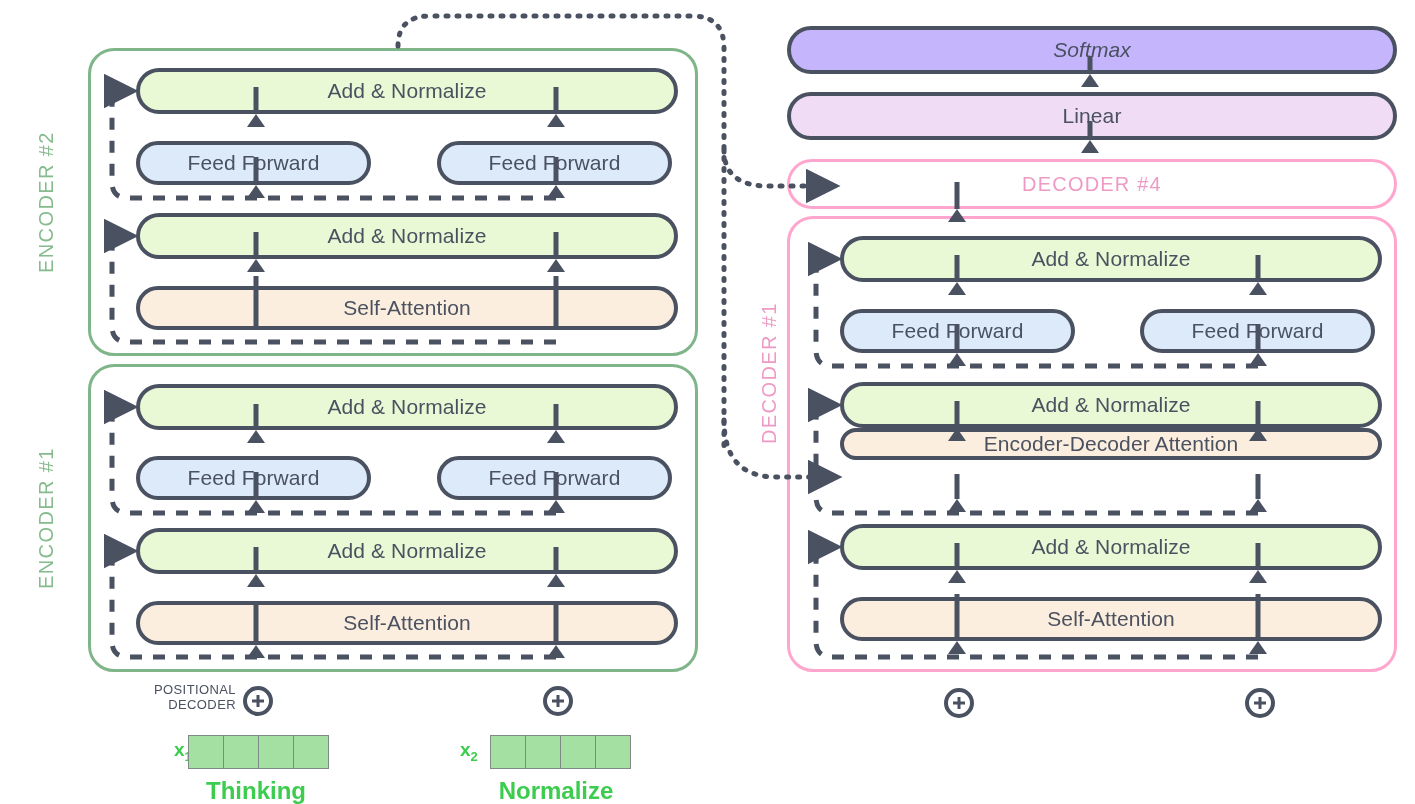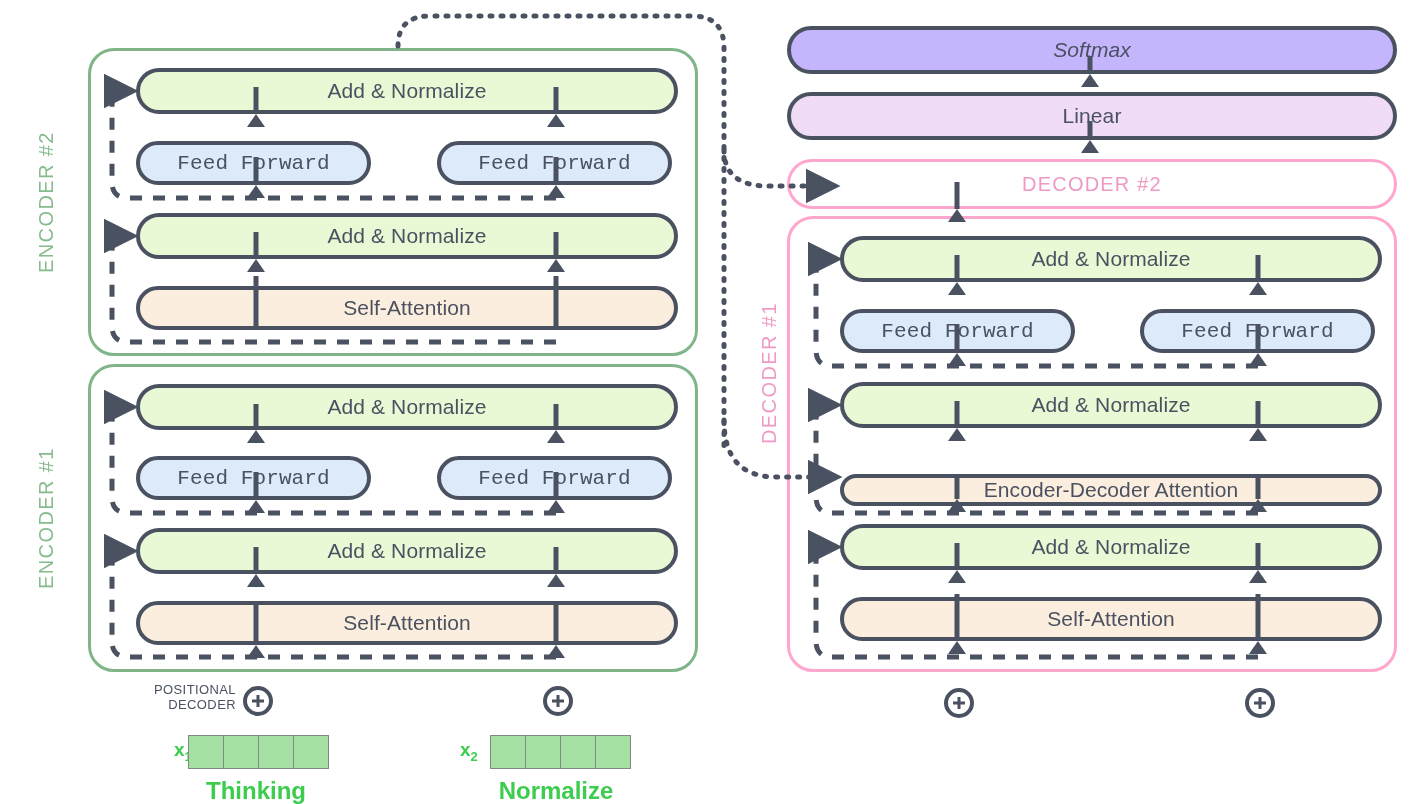--- a/index.html
+++ b/index.html
@@ -15,21 +15,21 @@
     box-sizing:border-box;
     border:4px solid #4a5160;
     border-radius:999px;
     display:flex;align-items:center;justify-content:center;
     color:#4a5160;
     font-size:21px;
     letter-spacing:.1px;
     white-space:nowrap;
   }
   .pill.addnorm{background:#e9f8d5;}
-  .pill.ff{background:#ddeaf9;font-family:Liberation Mono, monospace;}
+  .pill.ff{background:#ddeaf9;}
   .pill.attn{background:#fceede;}
   .pill.softmax{background:#c4b5fd;font-style:italic;}
   .pill.linear{background:#f1dcf6;}
 
   
   .frame{
     position:absolute;
     box-sizing:border-box;
     border-radius:26px;
     background:transparent;
@@ -137,30 +137,30 @@
   <div class="pill addnorm" style="left:136px;top:384px;width:542px;height:46px;">Add &amp; Normalize</div>
   <div class="pill ff" style="left:136px;top:456px;width:235px;height:44px;">Feed Forward</div>
   <div class="pill ff" style="left:437px;top:456px;width:235px;height:44px;">Feed Forward</div>
   <div class="pill addnorm" style="left:136px;top:528px;width:542px;height:46px;">Add &amp; Normalize</div>
   <div class="pill attn" style="left:136px;top:601px;width:542px;height:44px;">Self-Attention</div>
 
   <div class="pill softmax" style="left:787px;top:26px;width:610px;height:48px;">Softmax</div>
   <div class="pill linear" style="left:787px;top:92px;width:610px;height:48px;">Linear</div>
 
   <div class="frame dec" style="left:787px;top:159px;width:610px;height:50px;"></div>
-  <div class="hlabel" style="left:787px;top:159px;width:610px;height:50px;">DECODER #2</div>
+  <div class="hlabel" style="left:787px;top:159px;width:610px;height:50px;">DECODER #4</div>
 
   <div class="frame dec" style="left:787px;top:216px;width:610px;height:456px;"></div>
   <div class="vlabel dec" style="left:752px;top:248px;width:34px;height:250px;">DECODER #1</div>
 
   <div class="pill addnorm" style="left:840px;top:236px;width:542px;height:46px;">Add &amp; Normalize</div>
   <div class="pill ff" style="left:840px;top:309px;width:235px;height:44px;">Feed Forward</div>
   <div class="pill ff" style="left:1140px;top:309px;width:235px;height:44px;">Feed Forward</div>
   <div class="pill addnorm" style="left:840px;top:382px;width:542px;height:46px;">Add &amp; Normalize</div>
-  <div class="pill attn" style="left:840px;top:474px;width:542px;height:32px;">Encoder-Decoder Attention</div>
+  <div class="pill attn" style="left:840px;top:428px;width:542px;height:32px;">Encoder-Decoder Attention</div>
   <div class="pill addnorm" style="left:840px;top:524px;width:542px;height:46px;">Add &amp; Normalize</div>
   <div class="pill attn" style="left:840px;top:597px;width:542px;height:44px;">Self-Attention</div>
 
   <div class="sarrow" style="left:256px;top:645px;">
     <div class="shaft" style="height:44px;"></div>
       <div class="head"></div>
     </div>
   <div class="sarrow" style="left:556px;top:645px;">
     <div class="shaft" style="height:44px;"></div>
       <div class="head"></div>

